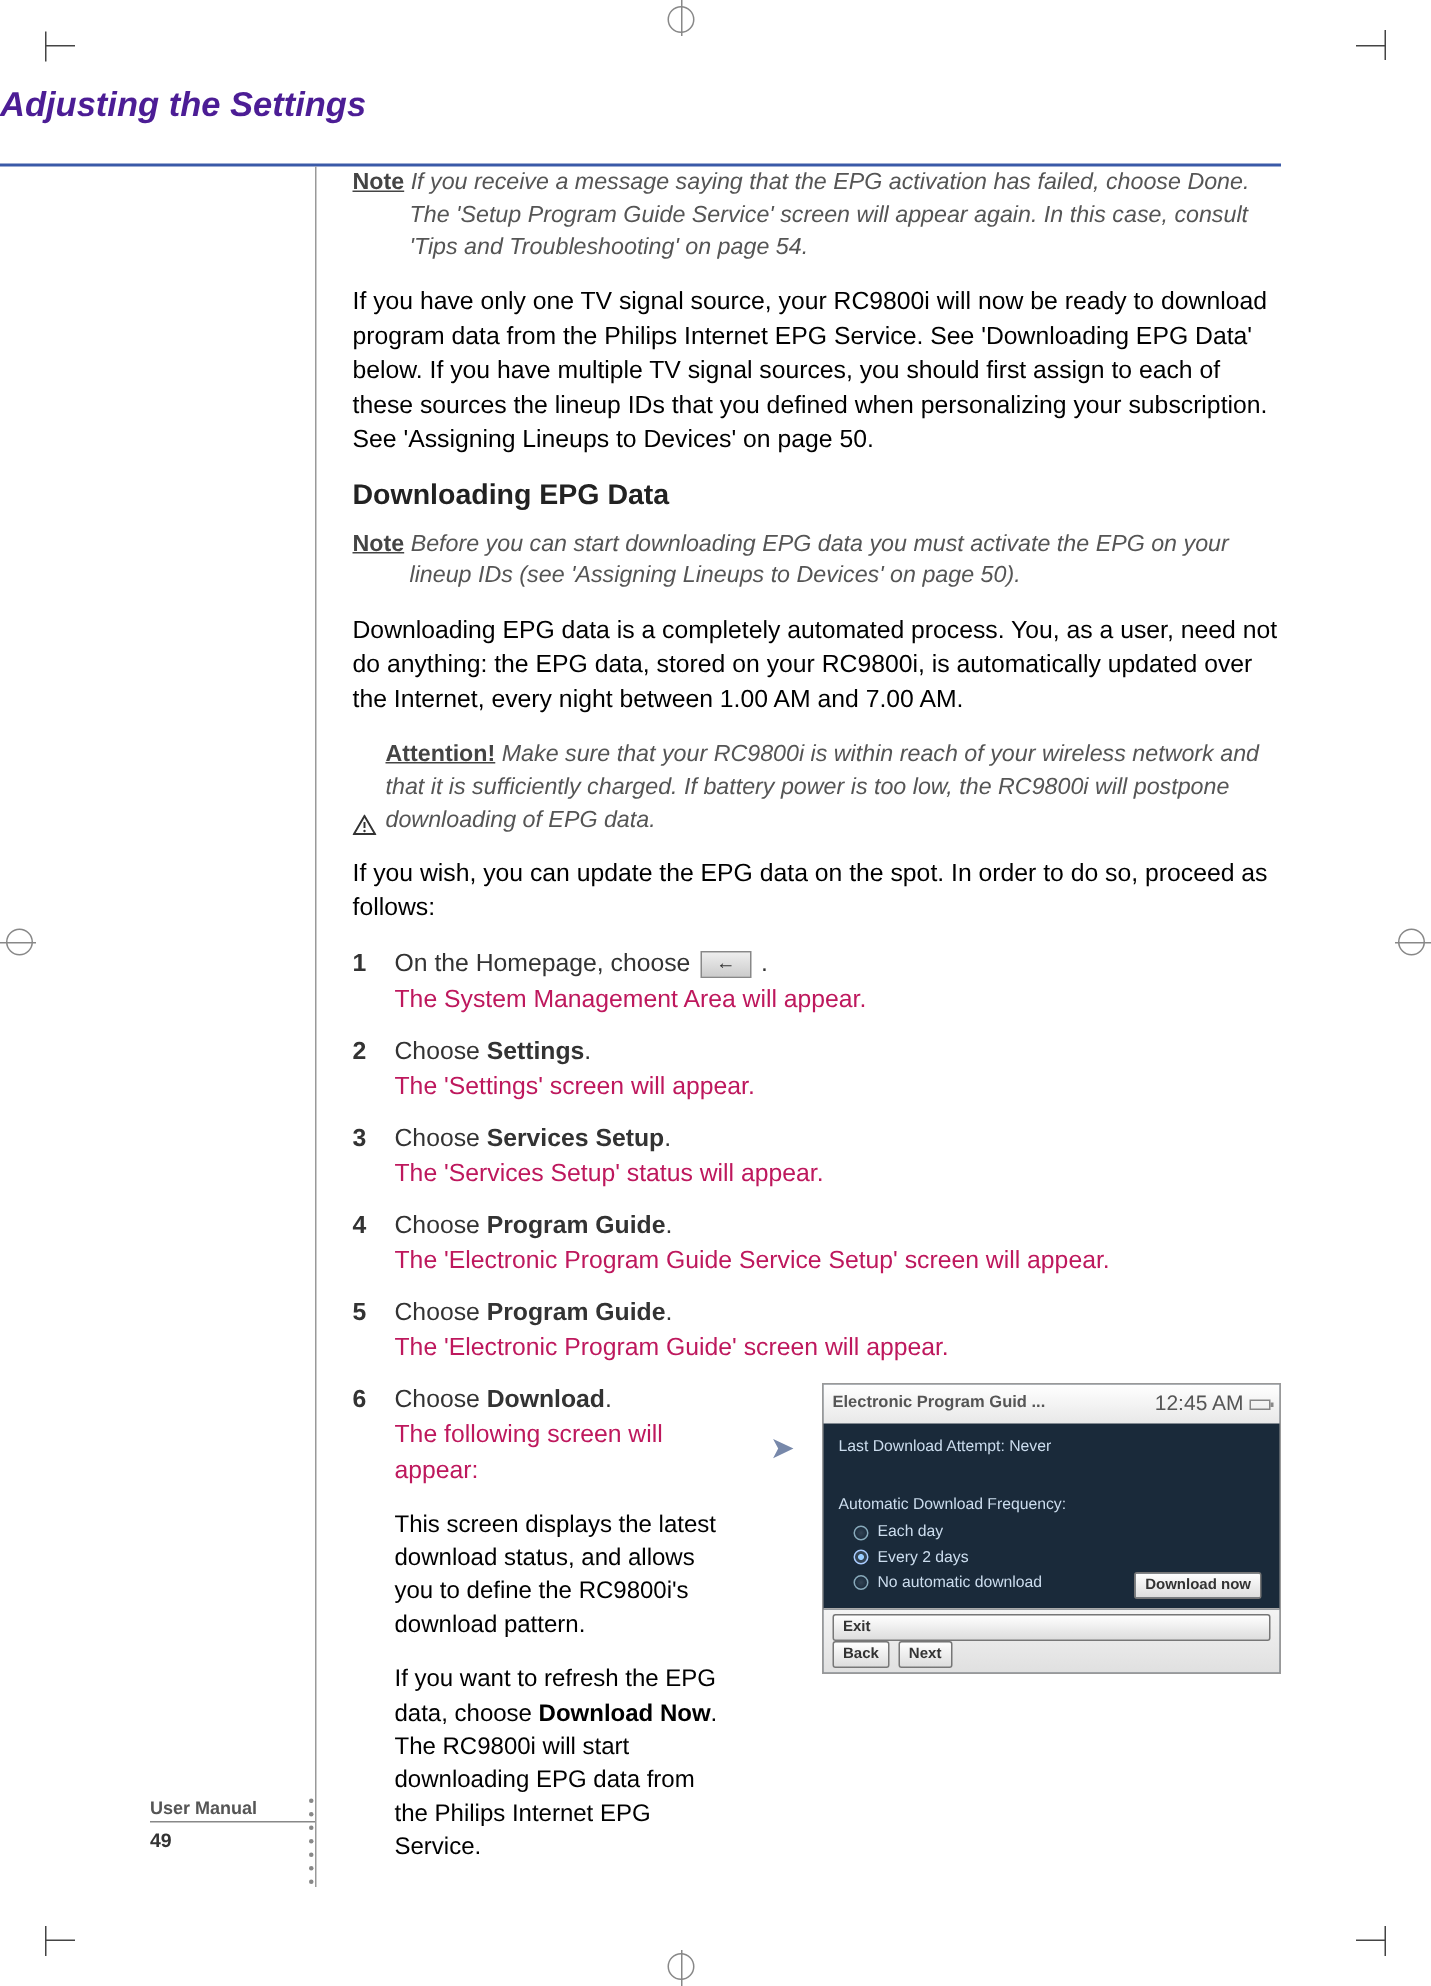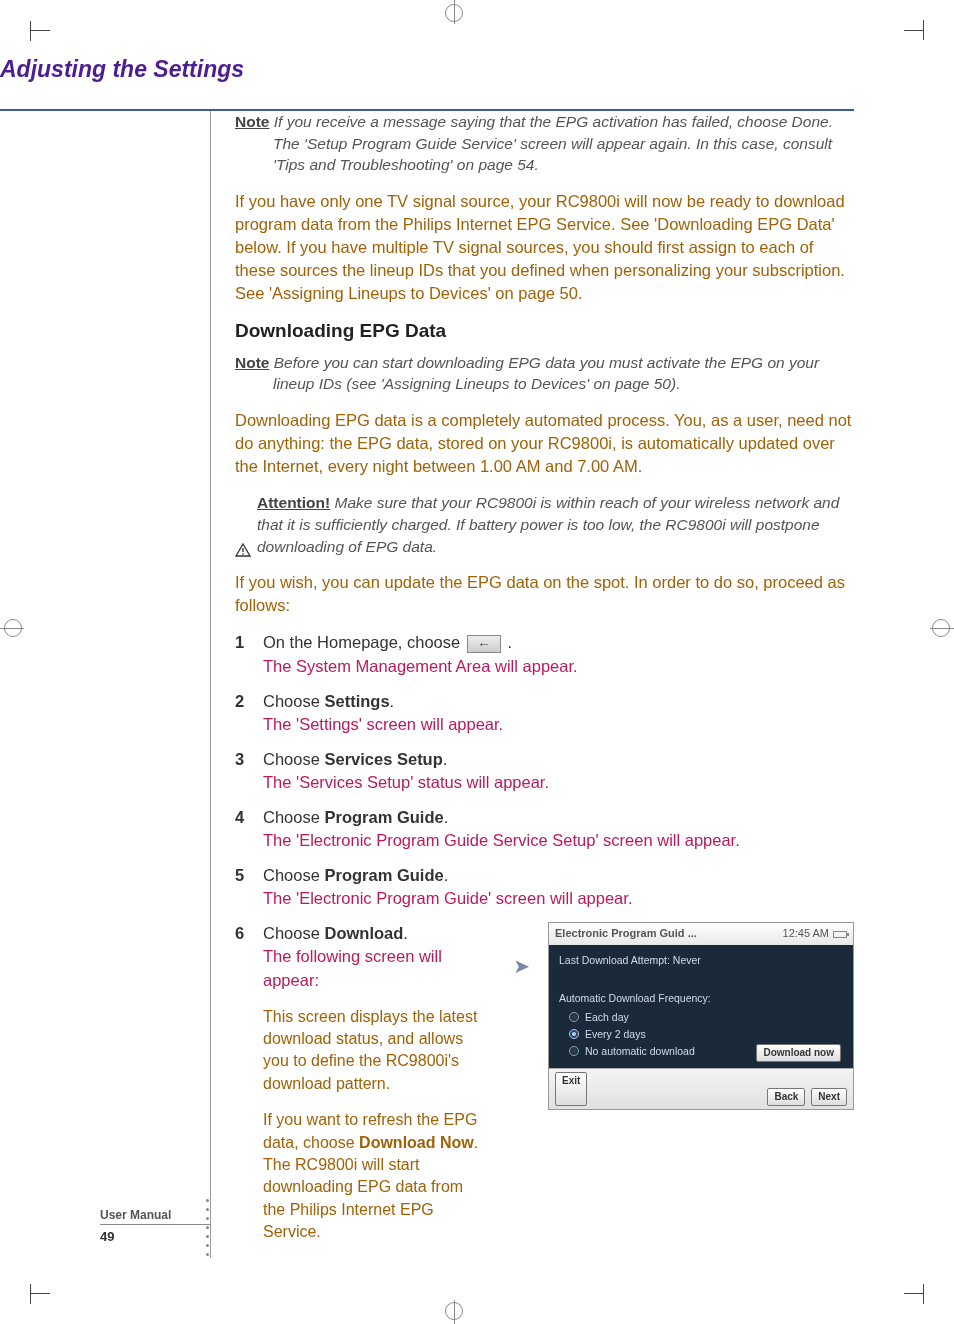--- a/index.html
+++ b/index.html
@@ -57,21 +57,21 @@
     margin-left: 210px;
     margin-right: 100px;
     padding-left: 24px;
     border-left: 1px solid #999;
     min-height: 1090px;
   }
   .note-block { margin-bottom: 14px; font-size: 15.5px; line-height: 1.4; color: #555; }
   .note-label { font-weight: bold; text-decoration: underline; color: #444; }
   .note-text { font-style: italic; }
   .note-indent { padding-left: 38px; display:block; }
-  .para { font-size: 16.5px; line-height: 1.4; color: #a16207; margin-bottom: 14px; }
+  .para { font-size: 16.5px; line-height: 1.4; color: #000000; margin-bottom: 14px; }
   .h2 { font-size: 19px; font-weight: bold; margin-bottom: 10px; margin-top: 6px; color: #222; }
   .attention-row { display: flex; align-items: flex-end; gap: 6px; }
   .warn-icon { width: 16px; height: 14px; flex: 0 0 auto; margin-top: 3px; }
   .steps { margin-bottom: 10px; }
   .step { display: flex; gap: 14px; margin-bottom: 12px; font-size: 16.5px; line-height: 1.4; }
   .step-num { font-weight: bold; width: 14px; flex: 0 0 auto; }
   .step-body { flex: 1; }
   .step-body .bold { font-weight: bold; }
   .step-sub { color: #be185d; }
   .back-icon {
@@ -93,45 +93,46 @@
     border: 1px solid #999;
     background: #1a2a3a;
     font-size: 11px;
   }
   .ds-titlebar {
     background: linear-gradient(#fff,#e8e8e8);
     display: flex; justify-content: space-between; align-items: center;
     padding: 3px 6px; color: #555;
   }
   .ds-title { font-weight: bold; font-size: 11px; }
-  .ds-time { font-size: 11px; display:flex; align-items:center; gap:4px; }
+  .ds-time { font-size: 14px; display:flex; align-items:center; gap:4px; }
   .ds-batt { width:14px; height:7px; border:1px solid #888; position:relative; }
   .ds-batt::after { content:""; position:absolute; right:-3px; top:1px; width:2px; height:3px; background:#888; }
   .ds-body { padding: 8px 10px 6px 10px; color: #cde; }
   .ds-line { margin-bottom: 4px; font-size: 10.5px; }
   .ds-gap { height: 20px; }
   .ds-radio-row { display:flex; align-items:center; gap:6px; margin: 2px 0 2px 10px; font-size:10.5px; }
   .ds-radio { width:10px; height:10px; border-radius:50%; border:1px solid #8ab; background: radial-gradient(#345,#123); }
   .ds-radio.sel { background: radial-gradient(#9cf 30%, #345 40%); border-color:#acf; }
   .ds-dlnow-row { display:flex; justify-content:flex-end; margin-top:-16px; padding-right:2px; }
   .ds-btn {
     display:inline-block; background: linear-gradient(#fff,#ddd);
     border:1px solid #777; border-radius:2px; padding:1px 6px;
     font-size:10px; color:#333; font-weight: bold;
   }
   .ds-footer {
     background: linear-gradient(#f4f4f4,#e0e0e0);
     display:flex; justify-content:space-between; padding:3px 6px;
     border-top:1px solid #aaa;
-  }
-  .ds-footer-right { display:flex; gap:6px;margin-top:16px; }
+    flex-direction:column;
+  }
+  .ds-footer-right { display:flex; gap:6px; }
 
   .footer-block {
     position: absolute;
-    left: 100px; bottom: 24px;
+    left: 100px; bottom: 34px;
     font-size: 12px;
   }
   .footer-label { font-weight: bold; color: #555; margin-bottom: 2px; }
   .footer-rule { width: 110px; height: 1px; background: #888; margin-bottom: 4px; }
   .footer-page { font-weight: bold; font-size: 13px; }
   .dots { position:absolute; left: 206px; bottom: 12px; display:flex; flex-direction:column; gap:6px; }
   .dots span { width:3px; height:3px; background:#888; border-radius:50%; }
 </style>
 </head>
 <body>

